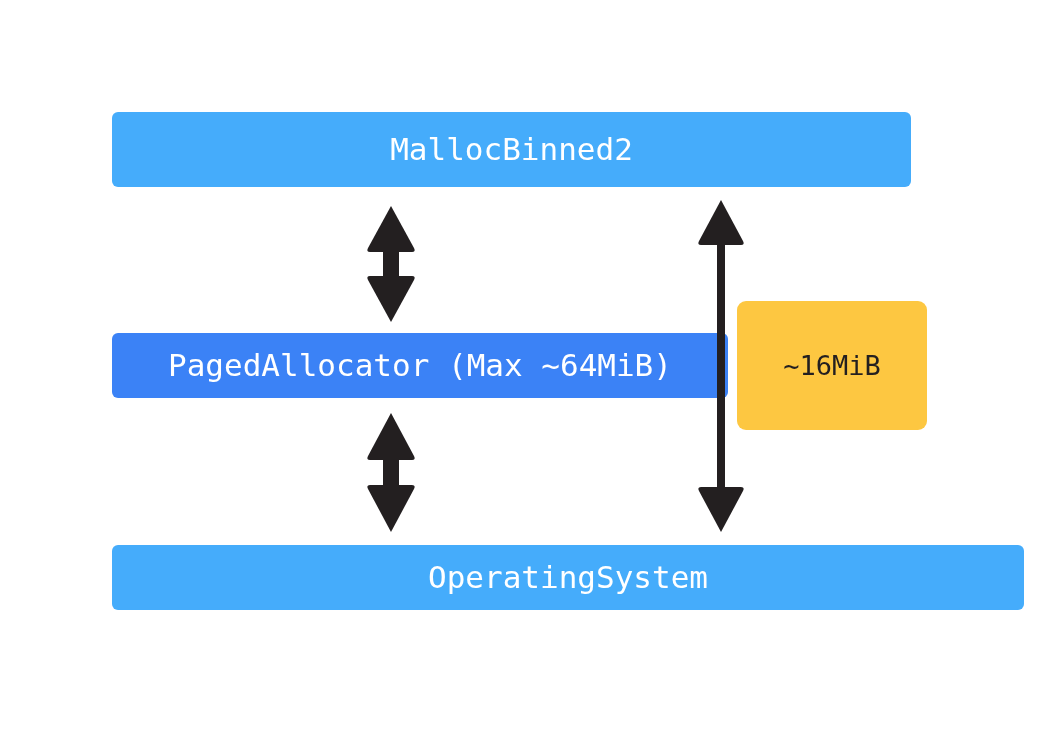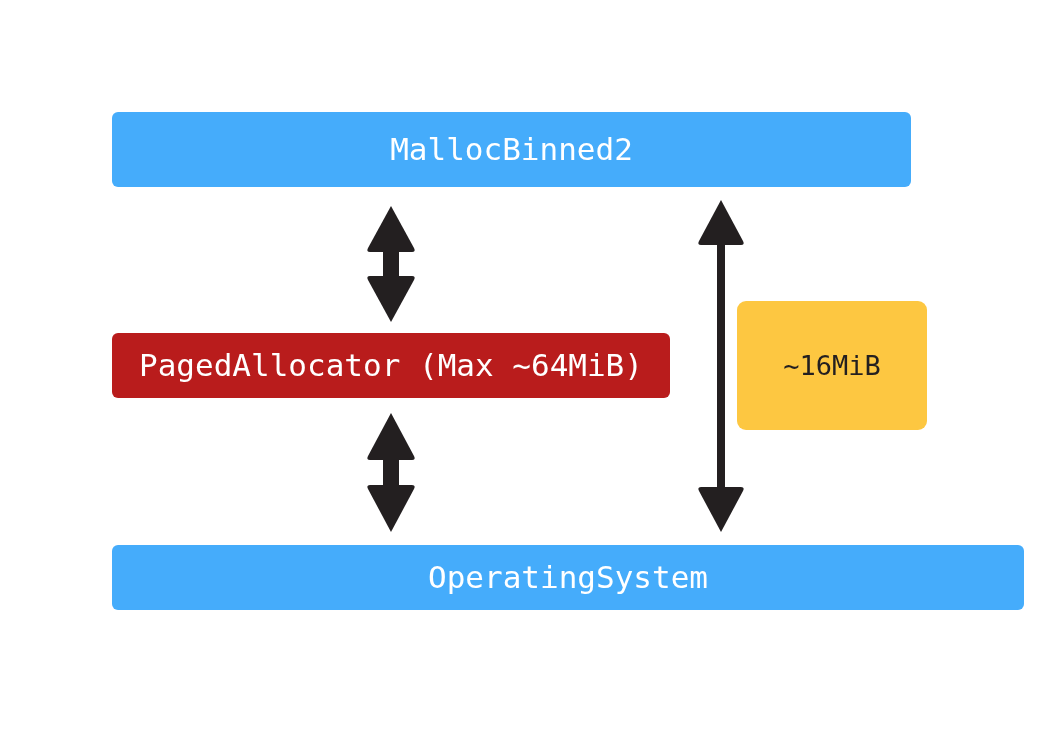--- a/index.html
+++ b/index.html
@@ -41,23 +41,23 @@
   #box-mallocbinned2 {
     left: 112px;
     top: 112px;
     width: 799px;
     height: 75px;
     background: #45acfb;
   }
   #box-pagedallocator {
     left: 112px;
     top: 333px;
-    width: 558px;
+    width: 616px;
     height: 65px;
-    background: #b91c1c;
+    background: #3b82f6;
     justify-content: center;
   }
   #box-operatingsystem {
     left: 112px;
     top: 545px;
     width: 912px;
     height: 65px;
     background: #45acfb;
   }
 

